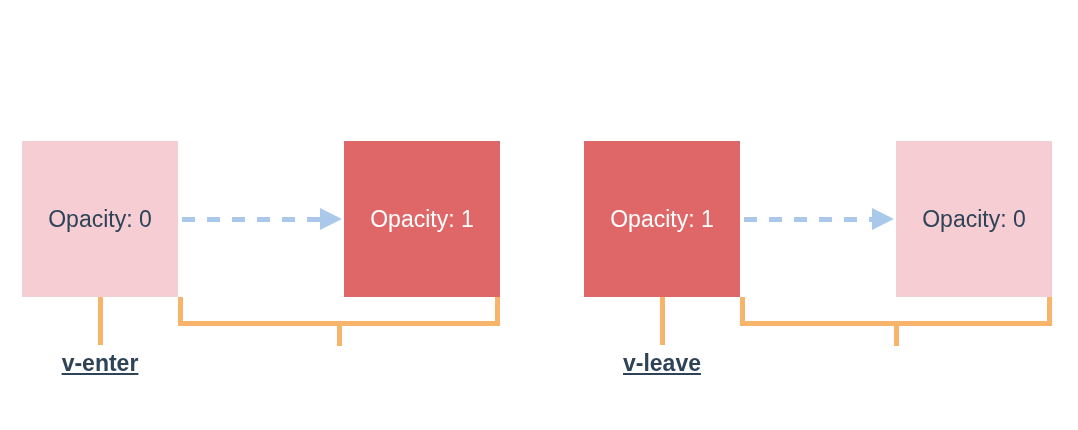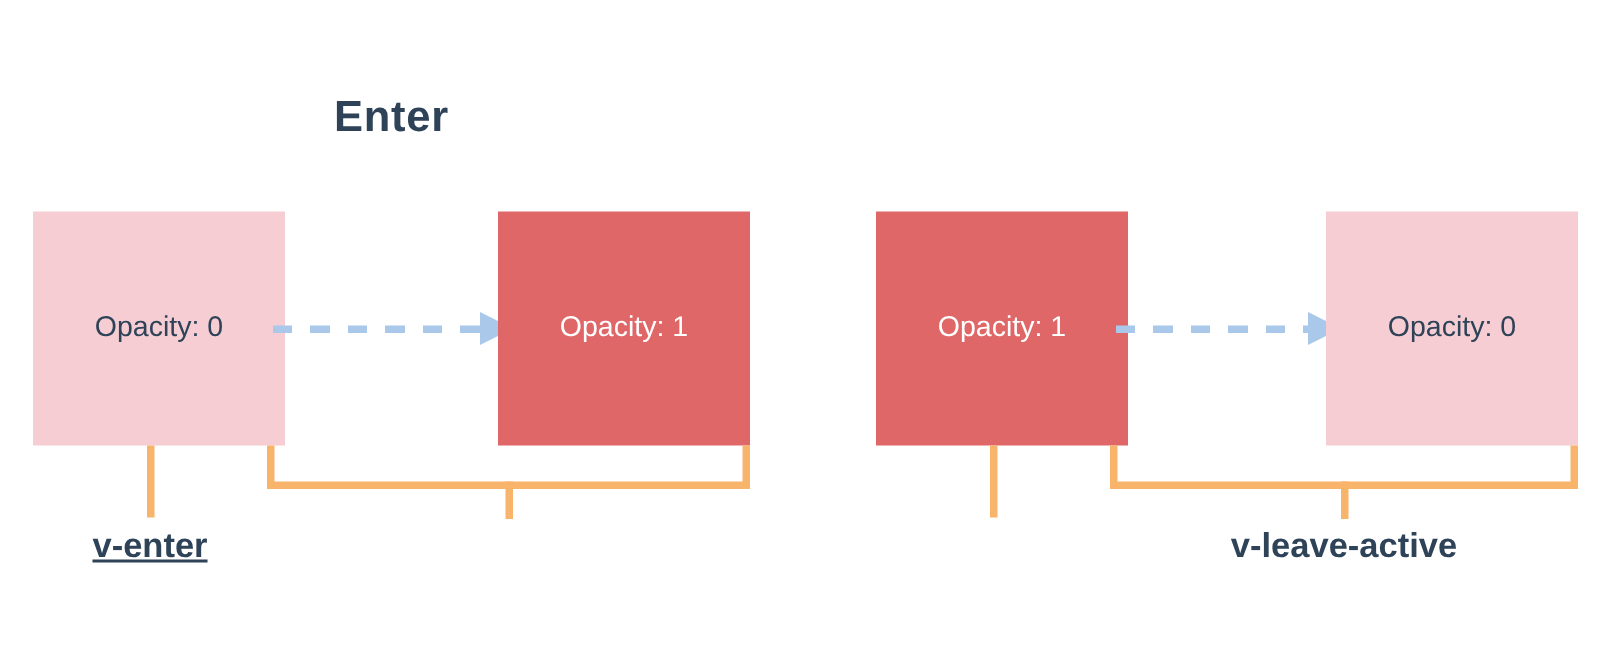--- a/index.html
+++ b/index.html
@@ -32,25 +32,25 @@
     text-align: center;
     font-size: 29px;
     font-weight: bold;
     color: var(--navy);
     letter-spacing: 0.5px;
   }
 
   .box {
     position: absolute;
     top: 141px;
-    width: 168px; height: 156px;
+    width: 156px; height: 156px;
     display: flex;
     align-items: center;
     justify-content: center;
-    font-size: 19px;
+    font-size: 23px;
     white-space: nowrap;
   }
   .box.start { left: 0; }
   .box.end   { right: 0; }
   .box.faded { background: var(--pink); color: var(--navy); }
   .box.solid { background: var(--red);  color: #ffffff; }
 
   .arrow {
     position: absolute;
     top: 208px; left: 160px; right: 158px;
@@ -113,21 +113,20 @@
   }
   .state-label  { left: 78px; text-decoration: underline; }
   .active-label { left: calc(50% + 78px); }
 </style>
 </head>
 <body>
 
 <div class="canvas">
 
   <section class="diagram enter">
-    <h2 class="title">Enter</h2>
 
     <div class="box start faded">
       <span>Opacity: 0</span>
     </div>
 
     <div class="arrow">
       <div class="arrow-line"></div>
       <div class="arrow-head"></div>
     </div>
 
@@ -158,16 +157,16 @@
     <div class="box end faded">
       <span>Opacity: 0</span>
     </div>
 
     <div class="tick"></div>
     <div class="bracket-left"></div>
     <div class="bracket-bar"></div>
     <div class="bracket-right"></div>
     <div class="bracket-stem"></div>
 
-    <div class="active-label">v-leave-active</div>
+    <div class="state-label">v-leave</div>
   </section>
 
 </div>
 
 </body></html>

